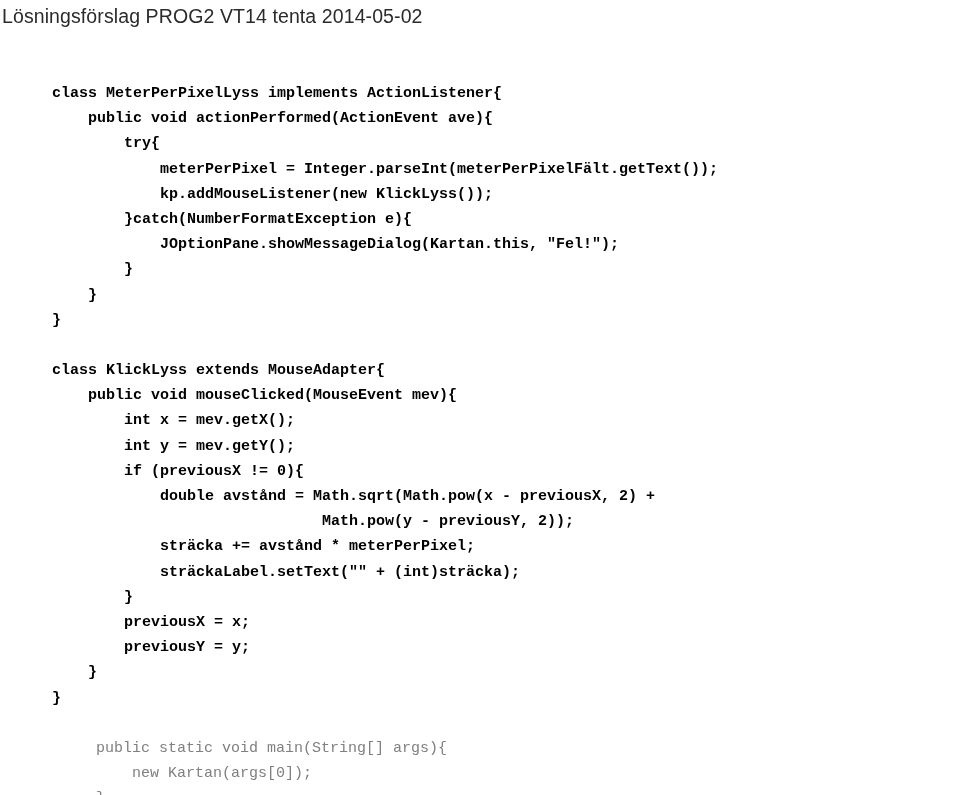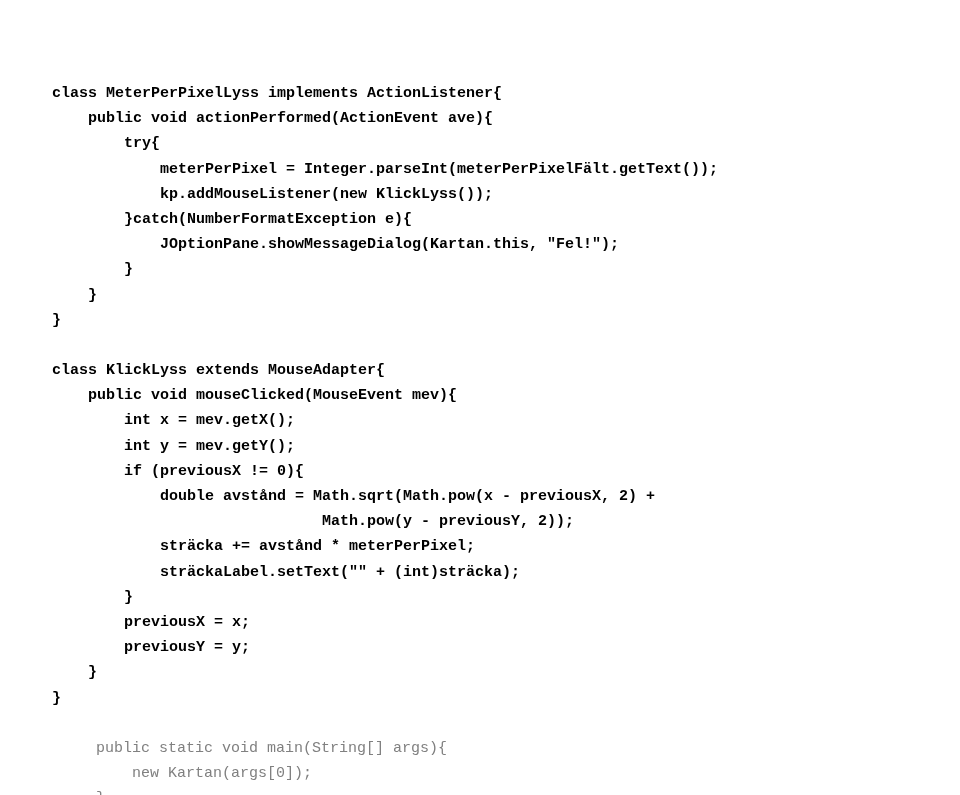--- a/index.html
+++ b/index.html
@@ -69,16 +69,19 @@
 
   .code-line.blank {
     color: transparent;
   }
 </style>
 </head>
 <body>
 
 <div id="page">
 
+  <div id="doc-header">
+    <div id="doc-title">Lösningsförslag PROG2 VT14 tenta 2014-05-02</div>
+  </div>
 
   <pre id="code-listing"><div class="code-line" style="padding-left: 52px;">class MeterPerPixelLyss implements ActionListener{</div><div class="code-line" style="padding-left: 88px;">public void actionPerformed(ActionEvent ave){</div><div class="code-line" style="padding-left: 124px;">try{</div><div class="code-line" style="padding-left: 160px;">meterPerPixel = Integer.parseInt(meterPerPixelFält.getText());</div><div class="code-line" style="padding-left: 160px;">kp.addMouseListener(new KlickLyss());</div><div class="code-line" style="padding-left: 124px;">}catch(NumberFormatException e){</div><div class="code-line" style="padding-left: 160px;">JOptionPane.showMessageDialog(Kartan.this, "Fel!");</div><div class="code-line" style="padding-left: 124px;">}</div><div class="code-line" style="padding-left: 88px;">}</div><div class="code-line" style="padding-left: 52px;">}</div><div class="code-line blank" style="padding-left: 52px;">&nbsp;</div><div class="code-line" style="padding-left: 52px;">class KlickLyss extends MouseAdapter{</div><div class="code-line" style="padding-left: 88px;">public void mouseClicked(MouseEvent mev){</div><div class="code-line" style="padding-left: 124px;">int x = mev.getX();</div><div class="code-line" style="padding-left: 124px;">int y = mev.getY();</div><div class="code-line" style="padding-left: 124px;">if (previousX != 0){</div><div class="code-line" style="padding-left: 160px;">double avstånd = Math.sqrt(Math.pow(x - previousX, 2) +</div><div class="code-line" style="padding-left: 52px;">                              Math.pow(y - previousY, 2));</div><div class="code-line" style="padding-left: 160px;">sträcka += avstånd * meterPerPixel;</div><div class="code-line" style="padding-left: 160px;">sträckaLabel.setText("" + (int)sträcka);</div><div class="code-line" style="padding-left: 124px;">}</div><div class="code-line" style="padding-left: 124px;">previousX = x;</div><div class="code-line" style="padding-left: 124px;">previousY = y;</div><div class="code-line" style="padding-left: 88px;">}</div><div class="code-line" style="padding-left: 52px;">}</div><div class="code-line blank" style="padding-left: 52px;">&nbsp;</div><div class="code-line dim" style="padding-left: 52px;">public static void main(String[] args){</div><div class="code-line dim" style="padding-left: 88px;">new Kartan(args[0]);</div><div class="code-line dim" style="padding-left: 52px;">}</div></pre>
 
 </div>
 
 </body></html>

